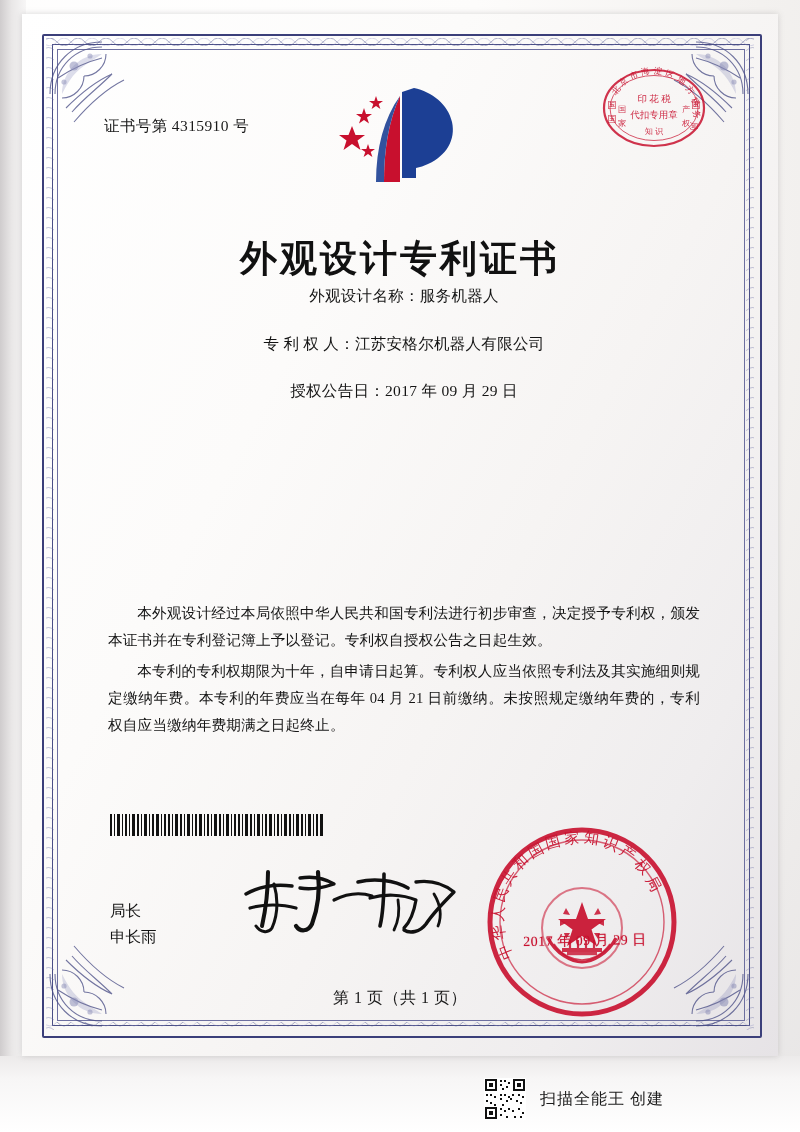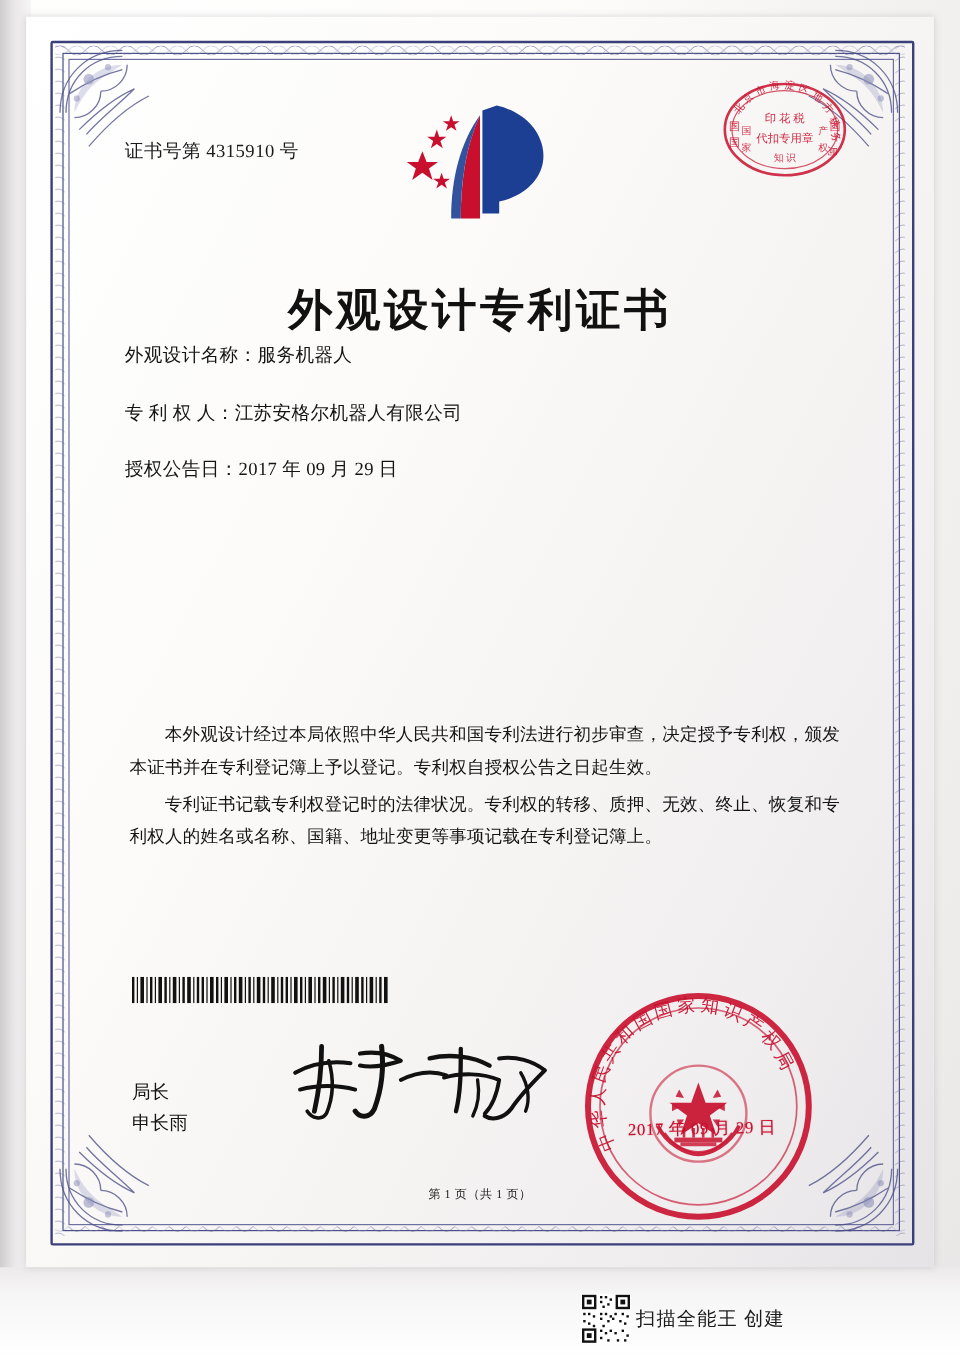--- a/index.html
+++ b/index.html
@@ -127,20 +127,21 @@
     font-size: 37px;
     letter-spacing: 3px;
     color: #111;
     margin-top: 42px;
   }
 
   .fields {
     position: absolute;
     left: 52px; top: 242px;
     width: 600px;
+    text-align: center;
   }
   .field {
     font-size: 15.5px;
     color: #141414;
     margin-bottom: 26.5px;
     white-space: nowrap;
     letter-spacing: .3px;
   }
   .field .lbl { letter-spacing: .3px; }
   .field .val { letter-spacing: .3px; }
@@ -195,32 +196,32 @@
     letter-spacing: .5px;
     font-family: "Liberation Serif", serif;
     transform: rotate(-1deg);
     text-shadow: 0 0 1px rgba(200,16,46,.5);
   }
 
   .page-foot {
     position: absolute;
     left: 0; right: 0; top: 944px;
     text-align: center;
-    font-size: 10px;
+    font-size: 16px;
     color: #1a1a1a;
     letter-spacing: .5px;
   }
 
   
   .footer-mark {
     position: absolute;
     left: 484px; top: 1078px;
     display: flex;
     align-items: center;
-    gap: 4px;
+    gap: 14px;
   }
   .qr { width: 42px; height: 42px; display: block; }
   .footer-text {
     font-size: 16px;
     color: #1b1b1b;
     letter-spacing: 1px;
     font-family: "Liberation Serif", serif;
   }
 </style>
 </head>
@@ -372,21 +373,21 @@
       <div class="field">
         <span class="lbl">专 利 权 人：</span><span class="val">江苏安格尔机器人有限公司</span>
       </div>
       <div class="field">
         <span class="lbl">授权公告日：</span><span class="val">2017 年 09 月 29 日</span>
       </div>
     </div>
 
     <div class="body-text">
       <p>本外观设计经过本局依照中华人民共和国专利法进行初步审查，决定授予专利权，颁发本证书并在专利登记簿上予以登记。专利权自授权公告之日起生效。</p>
-      <p>专利证书记载专利权登记时的法律状况。专利权的转移、质押、无效、终止、恢复和专利权人的姓名或名称、国籍、地址变更等事项记载在专利登记簿上。</p>
+      <p>本专利的专利权期限为十年，自申请日起算。专利权人应当依照专利法及其实施细则规定缴纳年费。本专利的年费应当在每年 04 月 21 日前缴纳。未按照规定缴纳年费的，专利权自应当缴纳年费期满之日起终止。</p>
     </div>
 
     <svg class="barcode" viewBox="0 0 214 22">
       <g fill="#111">
         <rect x="0" y="0" width="2" height="22"></rect>
           <rect x="4" y="0" width="1" height="22"></rect>
         <rect x="7" y="0" width="3" height="22"></rect>
           <rect x="12" y="0" width="1" height="22"></rect>
         <rect x="15" y="0" width="2" height="22"></rect>
           <rect x="19" y="0" width="1" height="22"></rect>

